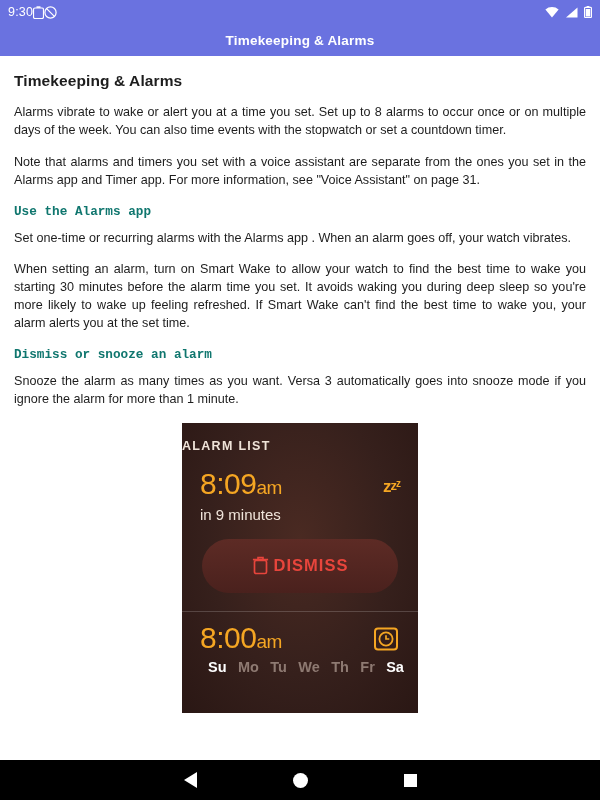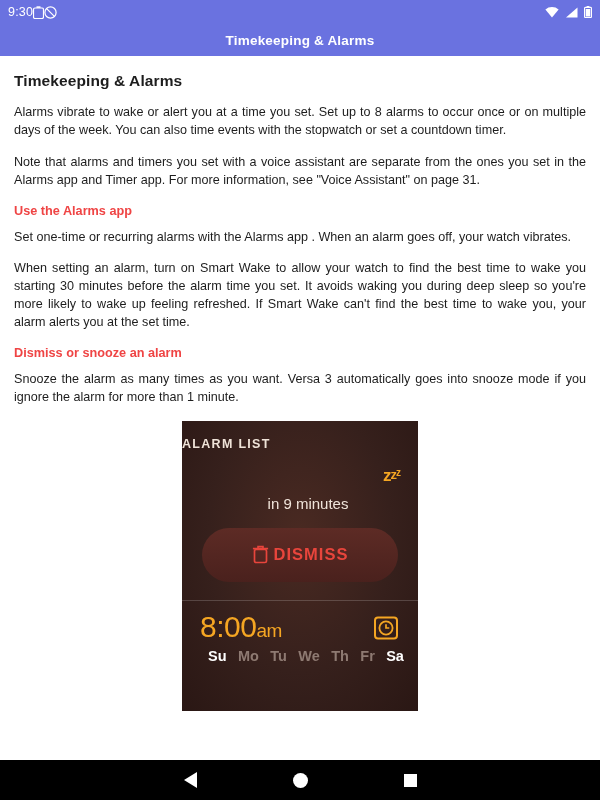--- a/index.html
+++ b/index.html
@@ -50,22 +50,23 @@
   p.para {
     font-size: 12.6px;
     line-height: 1.42;
     color: #1d1d1d;
     text-align: justify;
     margin-bottom: 14px;
   }
   h2.sub {
     font-size: 12.7px;
     font-weight: bold;
-    color: #ef4444;
+    color: #0f766e;
     margin-bottom: 11px;
+    font-family: Liberation Mono, monospace;
   }
   
   .figure-wrap {
     display: flex;
     justify-content: center;
     margin-top: 14px;
   }
   .watch {
     width: 236px;
     height: 290px;
@@ -100,24 +101,23 @@
     color: #f5a623;
     font-size: 17px;
     font-weight: bold;
     letter-spacing: -1px;
     line-height: 1;
     padding-bottom: 4px;
   }
   .zzz .z2 { font-size: 13px; vertical-align: 2px; }
   .zzz .z3 { font-size: 10px; vertical-align: 5px; }
   .alarm-sub {
-    padding: 7px 18px 0 34px;
+    padding: 7px 18px 0 18px;
     color: #f0e4da;
     font-size: 15px;
-    text-align: center;
   }
   .dismiss-btn {
     margin: 16px auto 0 auto;
     width: 196px;
     height: 54px;
     border-radius: 28px;
     background: linear-gradient(180deg,#5d2b25 0%, #4a211d 100%);
     display: flex;
     align-items: center;
     justify-content: center;
@@ -229,20 +229,21 @@
   <p class="para">Set one-time or recurring alarms with the Alarms app . When an alarm goes off, your watch vibrates.</p>
   <p class="para">When setting an alarm, turn on Smart Wake to allow your watch to find the best time to wake you starting 30 minutes before the alarm time you set. It avoids waking you during deep sleep so you're more likely to wake up feeling refreshed. If Smart Wake can't find the best time to wake you, your alarm alerts you at the set time.</p>
   <h2 class="sub">Dismiss or snooze an alarm</h2>
   <p class="para">Snooze the alarm as many times as you want. Versa 3 automatically goes into snooze mode if you ignore the alarm for more than 1 minute.</p>
 
   <div class="figure-wrap">
     <div class="watch">
       <div class="watch-header">ALARM LIST</div>
 
       <div class="alarm-row">
+        <div class="alarm-time"><span>8:09</span><span class="ampm">am</span></div>
         <div class="zzz">z<span class="z2">z</span><span class="z3">z</span></div>
       </div>
       <div class="alarm-sub">in 9 minutes</div>
 
       <div class="dismiss-btn">
         <span class="trash-ic">
           <svg width="17" height="19" viewBox="0 0 17 19">
               <rect x="2.5" y="4.5" width="12" height="13" rx="1.6" fill="none" stroke="#e8453c" stroke-width="1.7"></rect>
               <line x1="0.9" y1="3.6" x2="16.1" y2="3.6" stroke="#e8453c" stroke-width="1.7"></line>
               <path d="M6 3.4 V1.6 H11 V3.4" fill="none" stroke="#e8453c" stroke-width="1.6"></path>

